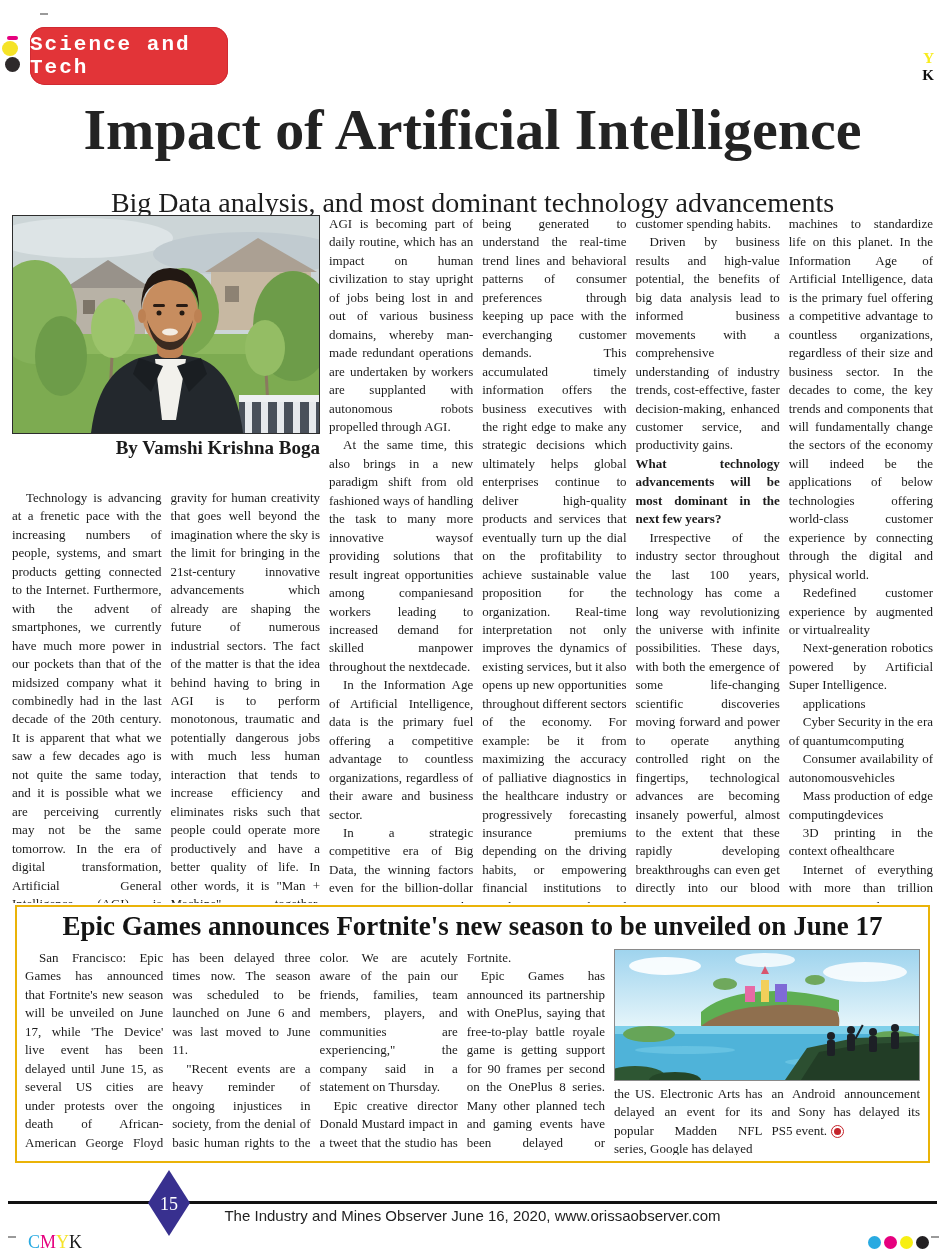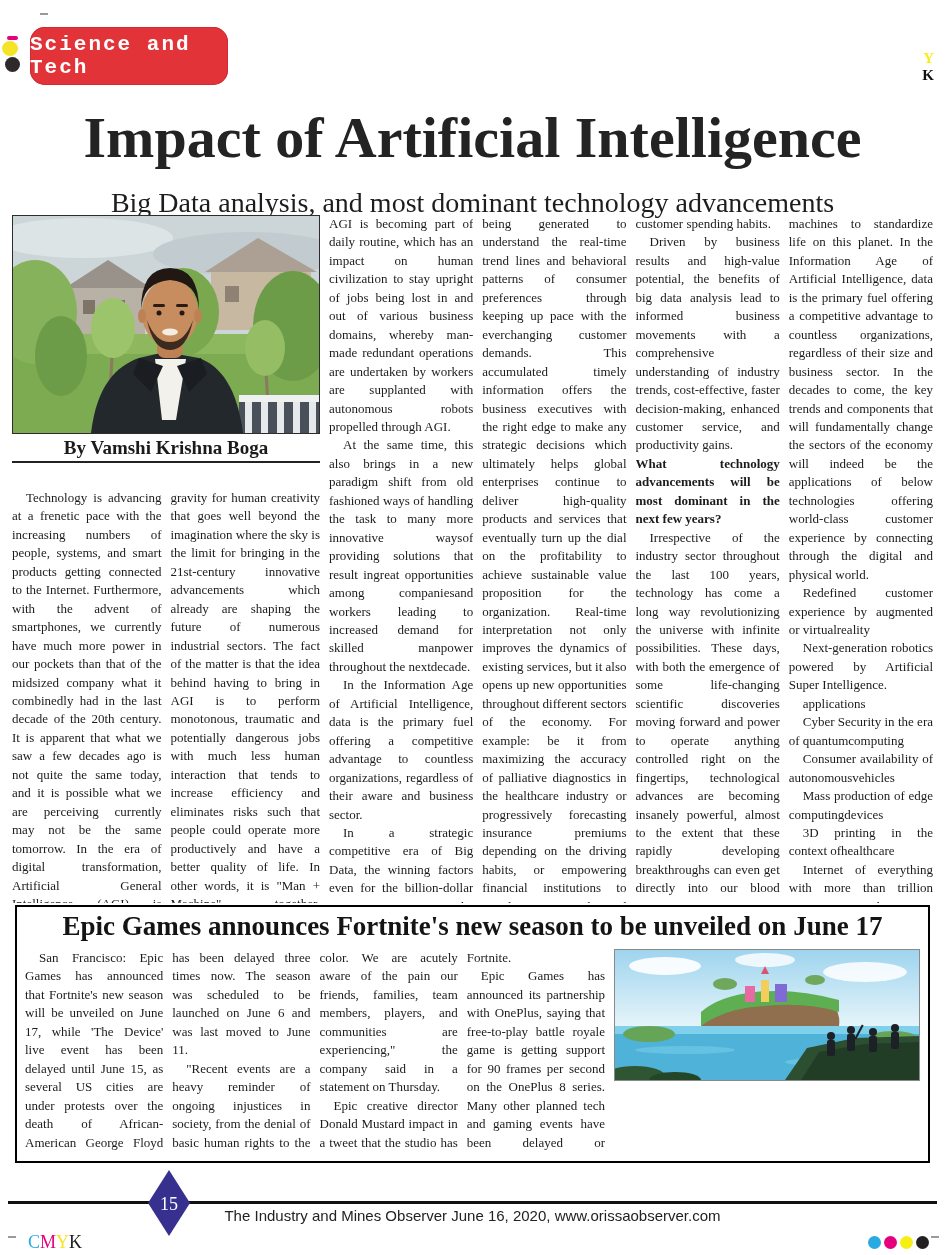--- a/index.html
+++ b/index.html
@@ -11,45 +11,45 @@
   .dot-y{position:absolute;left:2px;top:41px;width:16px;height:15px;border-radius:50%;background:#f5e327;}
   .dot-k{position:absolute;left:5px;top:57px;width:15px;height:15px;border-radius:50%;background:#2e2a2b;}
   .banner{position:absolute;left:30px;top:27px;width:198px;height:58px;background:#e23438;border-radius:15px;
           display:flex;align-items:center;justify-content:center;box-shadow:0 0 0 1px #d02a32 inset;}
   .banner span{color:#fff;font-weight:bold;font-size:21px;letter-spacing:2px;font-family:Liberation Mono, monospace;}
   .reg-y{position:absolute;right:11px;top:50px;color:#f8ec1c;font-weight:bold;font-size:15px;}
   .reg-k{position:absolute;right:11px;top:67px;color:#111;font-weight:bold;font-size:15px;}
   .crop{position:absolute;background:#9a9a9a;}
 
   
-  .h1{position:absolute;left:0;right:0;top:96px;margin:8px;text-align:center;
+  .h1{position:absolute;left:0;right:0;top:96px;margin:0;text-align:center;
       font-size:58px;font-weight:bold;color:#232323;letter-spacing:0px;}
   .h2{position:absolute;left:0;right:0;top:172px;margin:15px;text-align:center;
       font-size:28px;font-weight:normal;color:#1d1d1d;}
 
   
   .main-cols{position:absolute;left:12px;right:12px;top:215px;height:688px;display:flex;gap:9px;}
-  .left-wrap{flex:0 0 308px;display:flex;flex-direction:column;}
+  .left-wrap{flex:0 0 308px;display:flex;flex-direction:column;align-items:flex-end;}
   .photo{width:308px;height:219px;border:1px solid #2d2d2d;box-sizing:border-box;background:#cfd7d4;}
   .photo svg{display:block;}
   .byline{text-align:center;font-weight:bold;font-size:19px;padding:3px 0 2px;}
   .byline-rule{border-bottom:2px solid #222;margin:0 0 6px 0;}
   .two-cols{display:flex;gap:9px;flex:1;overflow:hidden;margin-top:20px;}
   .col{flex:1 1 0;overflow:hidden;text-align:justify;font-size:13px;line-height:1.42;min-width:0;}
   .col p{margin:0;}
   .ind{text-indent:14px;}
   .qbold{font-weight:bold;}
   .endline{display:flex;justify-content:center;align-items:center;}
   .endline .t{padding-left:14px;}
   .endmark{width:13px;height:13px;border-radius:50%;border:1.5px solid #c4242b;background:#fff;
            display:inline-block;position:relative;flex:0 0 auto;vertical-align:middle;margin-left:4px;box-sizing:border-box;}
   .endmark::after{content:"";position:absolute;inset:2px;border-radius:50%;background:#c4242b;}
 
   
-  .box2{position:absolute;left:15px;right:15px;top:905px;height:258px;border:2px solid #000000;
+  .box2{position:absolute;left:15px;right:15px;top:905px;height:258px;border:2px solid #eab308;
         box-sizing:border-box;padding:3px 8px 4px 8px;}
   .box2 .h3{text-align:center;font-size:27px;font-weight:600;margin:1px 0 7px 0;color:#141414;}
   .box2-cols{display:flex;gap:9px;height:206px;}
   .right-sec{flex:0 0 306px;display:flex;flex-direction:column;min-width:0;}
   .game-img{width:306px;height:132px;border:1px solid #8a8a8a;box-sizing:border-box;background:#bfe3f2;}
   .game-img svg{display:block;}
   .caption-row{display:flex;gap:9px;flex:1;overflow:hidden;margin-top:4px;}
 
   
   .footer-line{position:absolute;left:8px;right:8px;top:1201px;height:3px;background:#111;}
@@ -249,20 +249,28 @@
               <rect x="243" y="74" width="2" height="16" transform="rotate(28 244 82)"></rect>
               <circle cx="258" cy="82" r="4"></circle>
                 <rect x="254" y="86" width="8" height="16" rx="2"></rect>
               <circle cx="280" cy="78" r="4"></circle>
                 <rect x="276" y="82" width="8" height="17" rx="2"></rect>
             </g>
             <ellipse cx="20" cy="126" rx="30" ry="10" fill="#2e5633"></ellipse>
             <ellipse cx="60" cy="130" rx="26" ry="8" fill="#244628"></ellipse>
           </svg>
         </div>
+        <div class="caption-row">
+          <div class="col">
+            <p>the US. Electronic Arts has delayed an event for its popular Madden NFL series, Google has delayed</p>
+          </div>
+          <div class="col">
+            <p><span>an Android announcement and Sony has delayed its PS5 event.</span><span class="endmark"></span></p>
+          </div>
+        </div>
       </div>
     </div>
   </div>
 
   <div class="footer-line"></div>
   <svg class="diamond" width="42" height="66" viewBox="0 0 42 66">
     <polygon points="21,0 42,33 21,66 0,33" fill="#38308f"></polygon>
     <text x="21" y="40" text-anchor="middle" font-size="18" fill="#ffffff" font-family="Liberation Serif, serif">15</text>
   </svg>
   <div class="footer-text">The Industry and Mines Observer June 16, 2020, www.orissaobserver.com</div>

